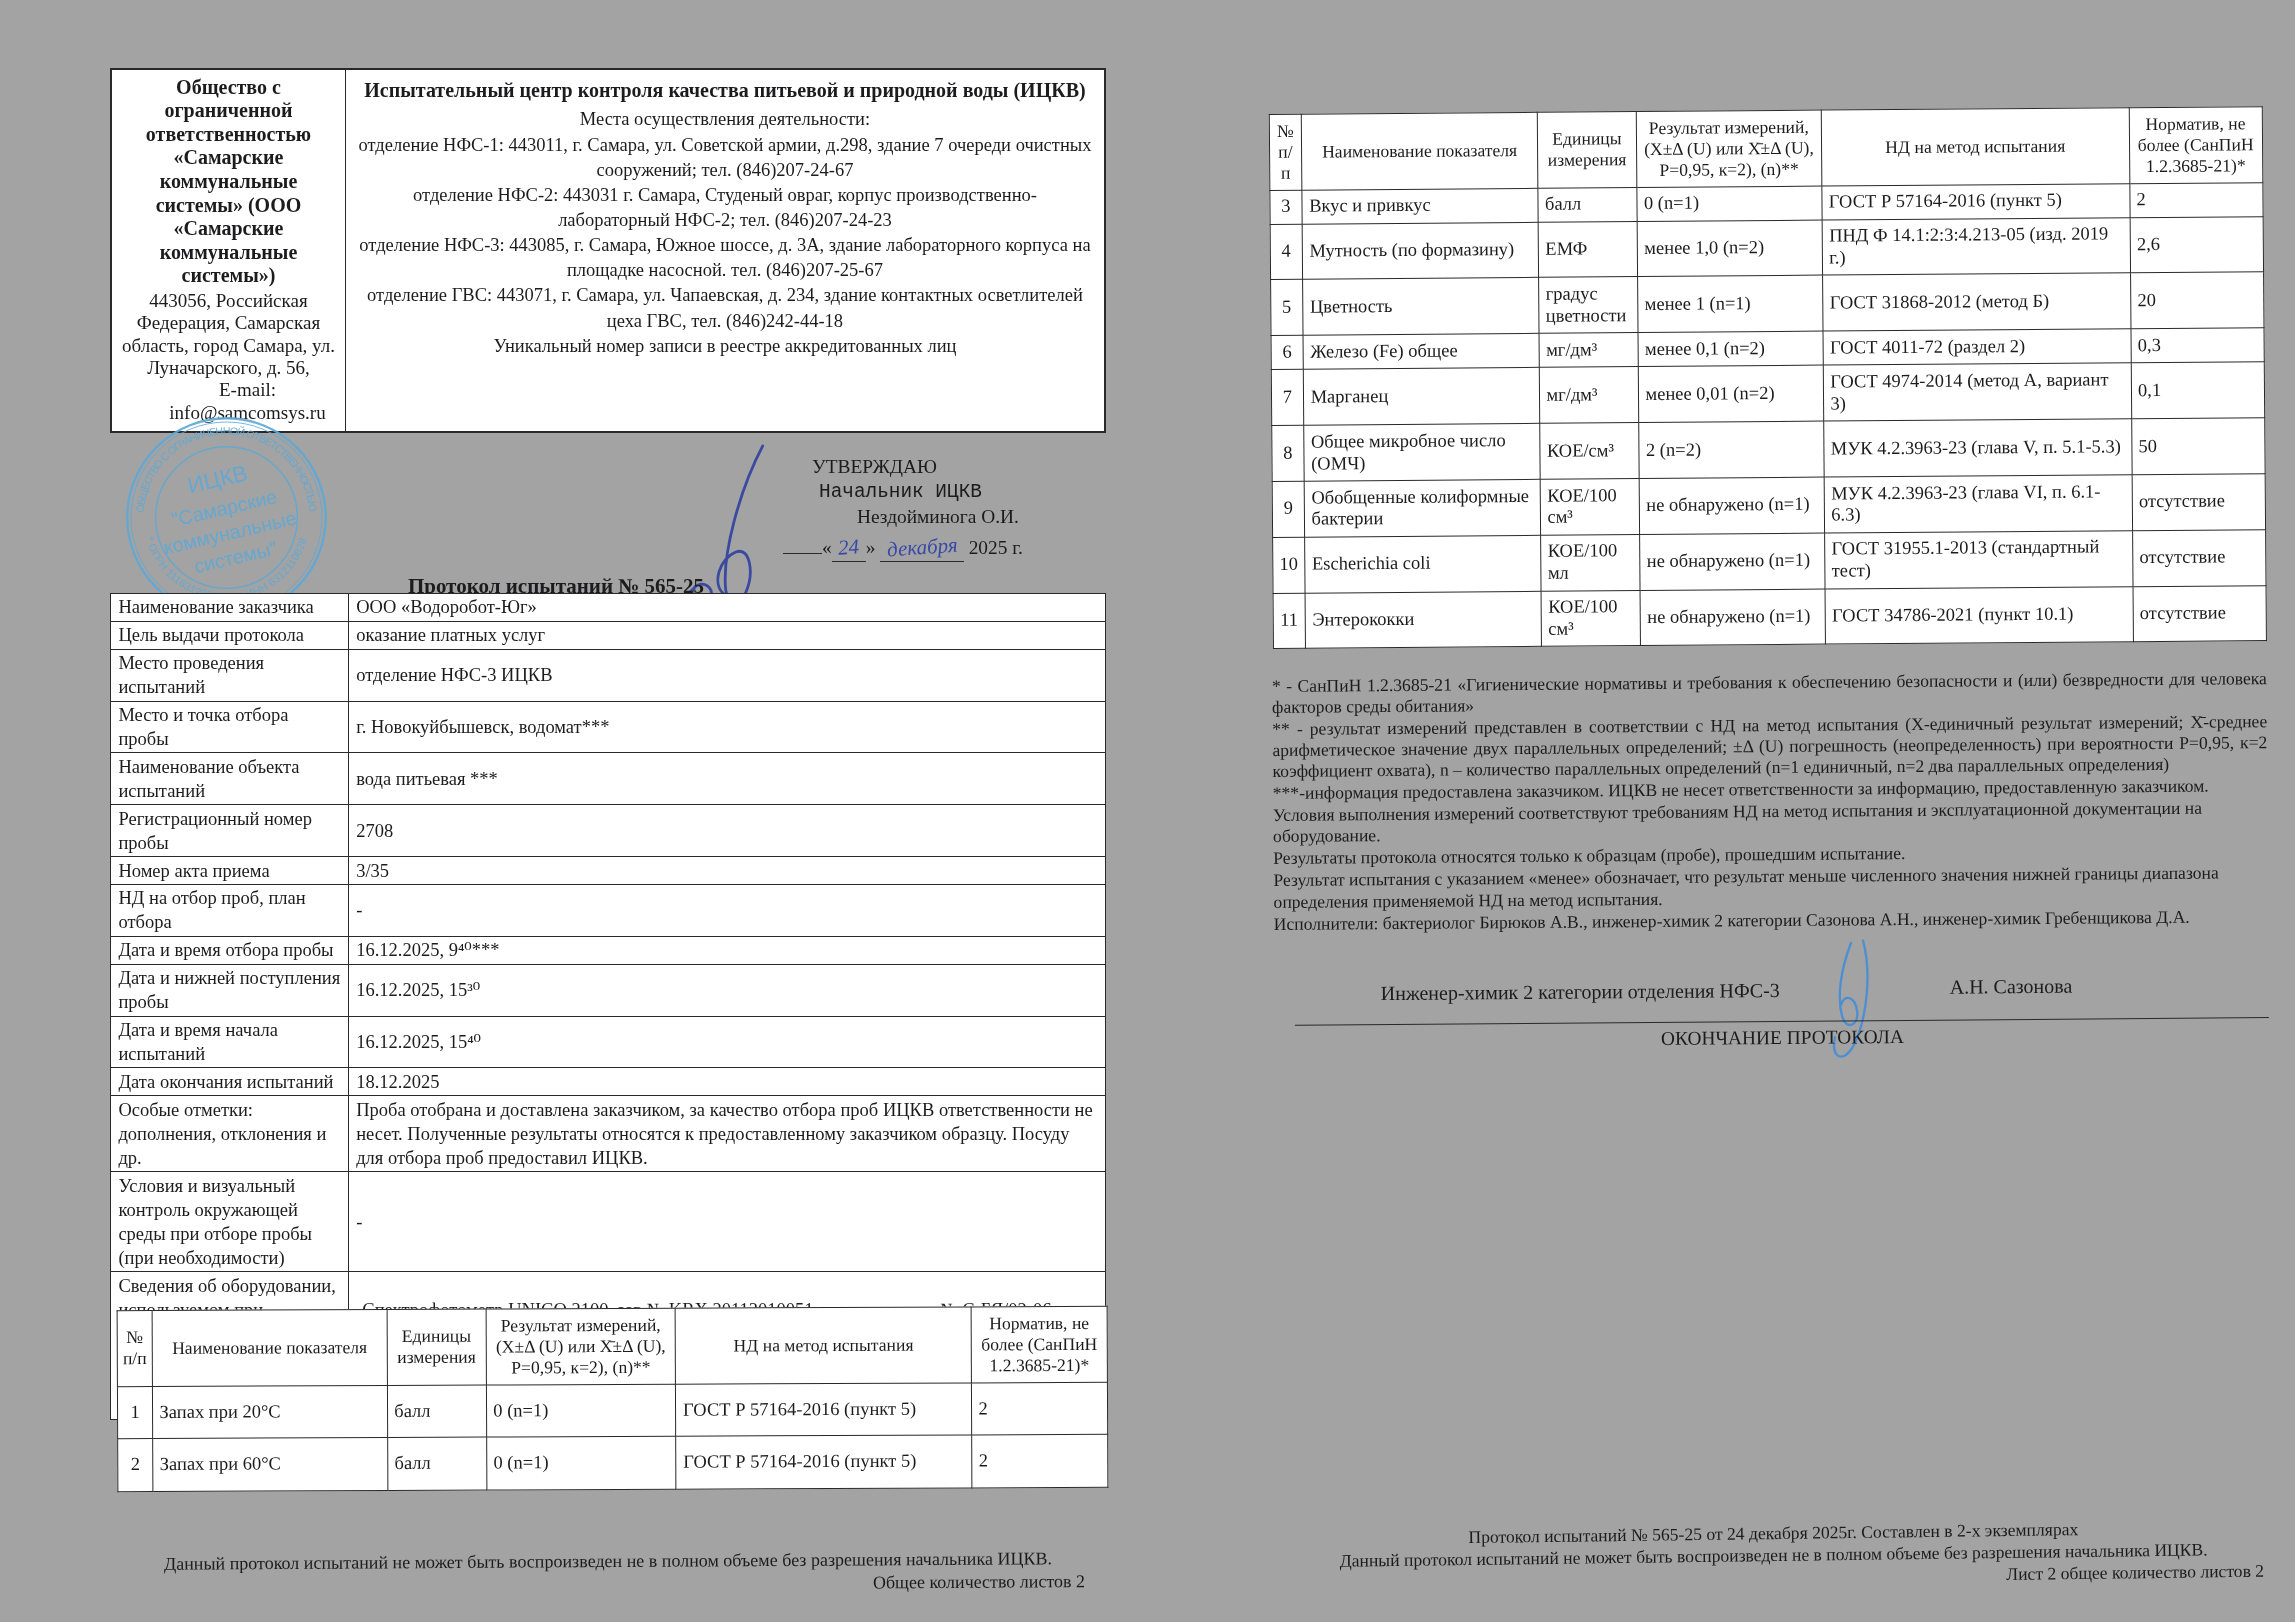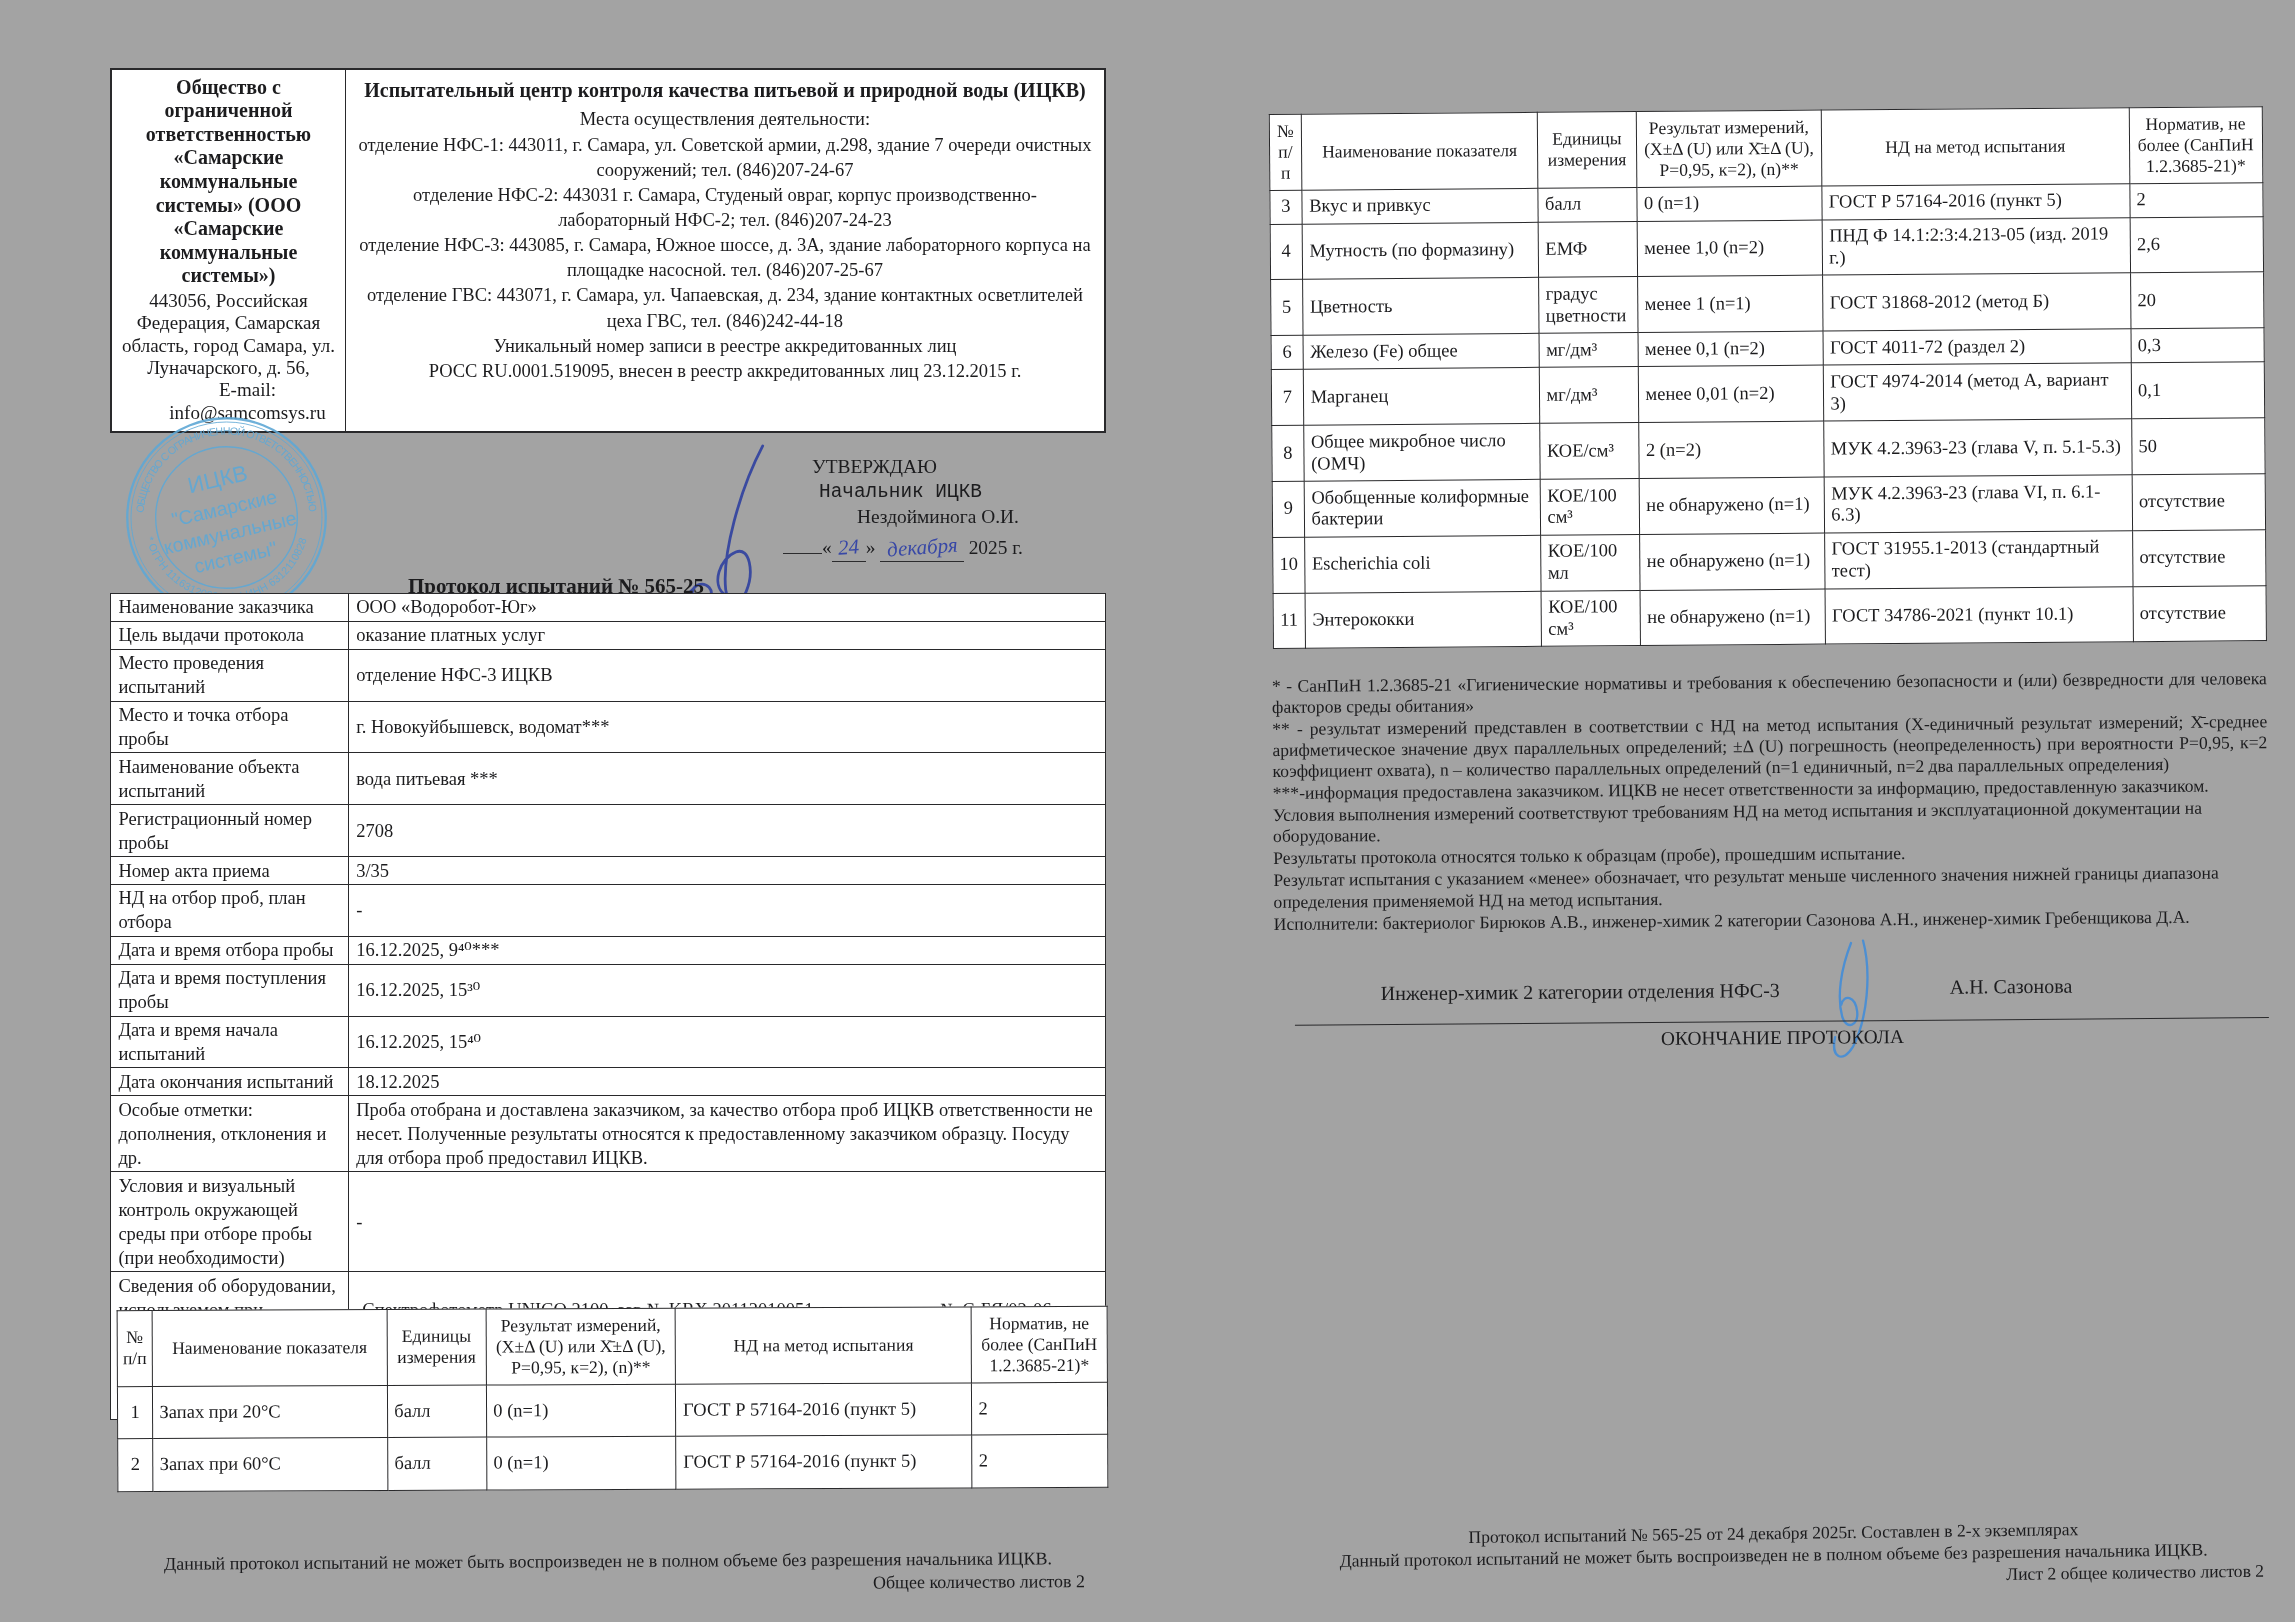--- a/index.html
+++ b/index.html
@@ -78,21 +78,20 @@
       <div class="org-email">E-mail: info@samcomsys.ru</div>
     </div>
     <div class="org-right">
       <div class="c-title">Испытательный центр контроля качества питьевой и природной воды (ИЦКВ)</div>
       <div class="c-sub">Места осуществления деятельности:</div>
       <div class="c-line">отделение НФС-1: 443011, г. Самара, ул. Советской армии, д.298, здание 7 очереди очистных сооружений; тел. (846)207-24-67</div>
       <div class="c-line">отделение НФС-2: 443031 г. Самара, Студеный овраг, корпус производственно-лабораторный НФС-2; тел. (846)207-24-23</div>
       <div class="c-line">отделение НФС-3: 443085, г. Самара, Южное шоссе, д. 3А, здание лабораторного корпуса на площадке насосной. тел. (846)207-25-67</div>
       <div class="c-line">отделение ГВС: 443071, г. Самара, ул. Чапаевская, д. 234, здание контактных осветлителей цеха ГВС, тел. (846)242-44-18</div>
       <div class="c-accred">Уникальный номер записи в реестре аккредитованных лиц</div>
-      <div class="c-accred">РОСС RU.0001.519095,  внесен в реестр аккредитованных лиц 23.12.2015 г.</div>
     </div>
   </div>
 
   <svg class="stamp" viewBox="0 0 440 440">
     <defs>
       <path id="arcTop" d="M 42,220 A 178,178 0 0 1 398,220"></path>
       <path id="arcBot" d="M 42,220 A 178,178 0 0 0 398,220"></path>
     </defs>
     <circle cx="220" cy="220" r="213" fill="none" stroke="#5fa8d5" stroke-width="5"></circle>
     <circle cx="220" cy="220" r="205" fill="none" stroke="#5fa8d5" stroke-width="2"></circle>
@@ -164,21 +163,21 @@
       </tr>
       <tr>
         <td class="lbl">НД на отбор проб, план отбора</td>
         <td>-</td>
       </tr>
       <tr>
         <td class="lbl">Дата и время отбора пробы</td>
         <td>16.12.2025, 9⁴⁰***</td>
       </tr>
       <tr>
-        <td class="lbl">Дата и время поступления пробы</td>
+        <td class="lbl">Дата и нижней поступления пробы</td>
         <td>16.12.2025, 15³⁰</td>
       </tr>
       <tr>
         <td class="lbl">Дата и время начала испытаний</td>
         <td>16.12.2025, 15⁴⁰</td>
       </tr>
       <tr>
         <td class="lbl">Дата окончания испытаний</td>
         <td>18.12.2025</td>
       </tr>

